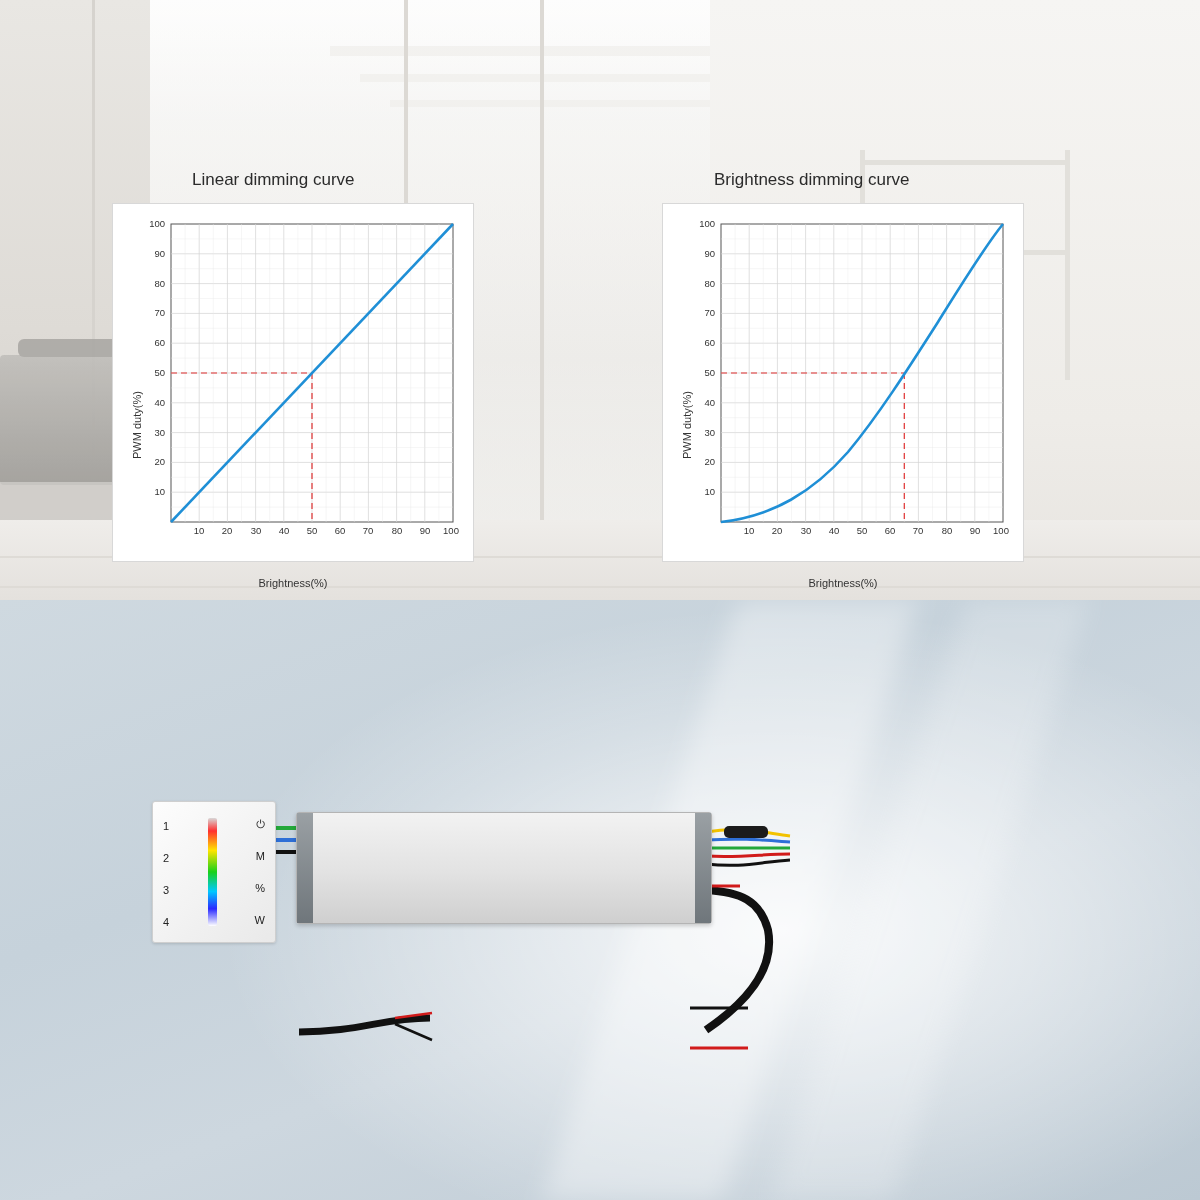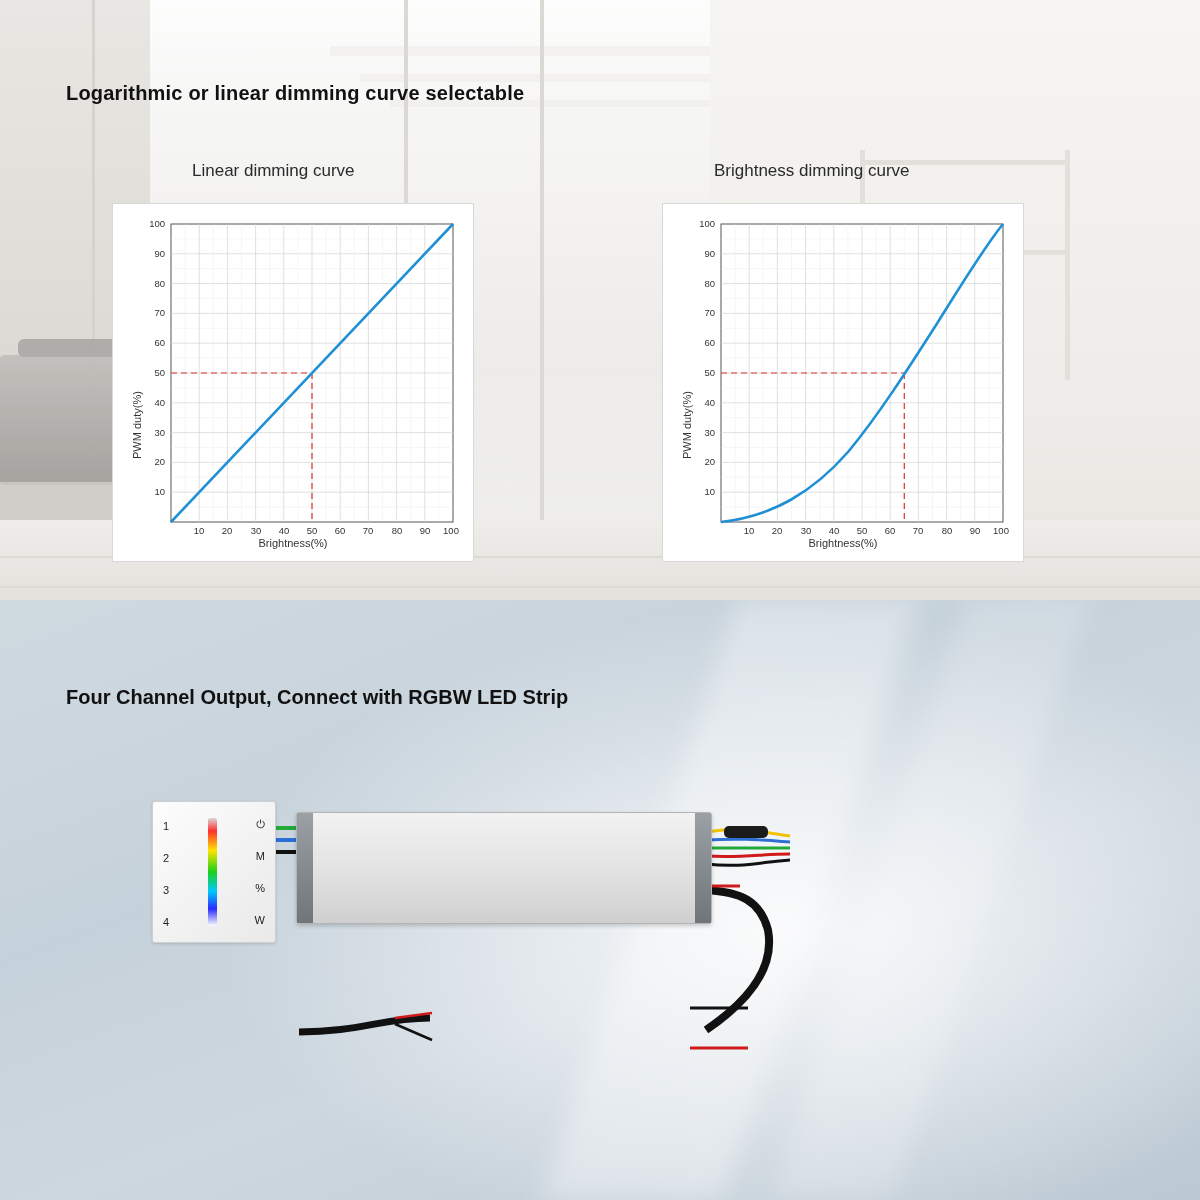--- a/index.html
+++ b/index.html
@@ -56,31 +56,31 @@
     position:absolute;left:0;top:520px;width:1200px;height:80px;
     background:linear-gradient(180deg,#efedea,#e4e1dd);
   }
   .floor-line{position:absolute;height:2px;background:#dedbd6;}
 
   .top-title{
     position:absolute;left:66px;top:82px;
     font-size:20px;font-weight:bold;color:#111;letter-spacing:.2px;
   }
   .curve-label{
-    position:absolute;font-size:17px;color:#2b2b2b;
+    position:absolute;font-size:17px;color:#2b2b2b;margin-top:9px;
   }
   .chart-card{
     position:absolute;background:#fff;border:1px solid #d8d8d8;
   }
   .axis-title-y{
     position:absolute;font-size:11px;color:#333;
     transform:rotate(-90deg);transform-origin:left top;white-space:nowrap;
   }
   .axis-title-x{
-    position:absolute;font-size:11px;color:#333;text-align:center;width:100%;
+    position:absolute;font-size:11px;color:#333;text-align:center;width:100%;margin-top:40px;
   }
   .tick-y{position:absolute;font-size:9.5px;color:#333;text-align:right;width:24px;}
   .tick-x{position:absolute;font-size:9.5px;color:#333;text-align:center;width:18px;}
   .gamma{
     position:absolute;font-size:15px;color:#222;
   }
   
   .panel-bottom{
     position:absolute;left:0;top:600px;width:1200px;height:600px;overflow:hidden;
     background:
@@ -137,21 +137,20 @@
   <div class="shelf" style="left:860px;top:160px;width:210px;height:5px;"></div>
   <div class="shelf" style="left:860px;top:250px;width:210px;height:5px;"></div>
   <div class="shelf" style="left:860px;top:150px;width:5px;height:230px;"></div>
   <div class="shelf" style="left:1065px;top:150px;width:5px;height:230px;"></div>
   <div class="machine"></div>
   <div class="machine-base"></div>
   <div class="floor"></div>
   <div class="floor-line" style="left:0;top:556px;width:1200px;"></div>
   <div class="floor-line" style="left:0;top:586px;width:1200px;"></div>
 
-  <div class="top-title">Logarithmic or linear dimming curve selectable</div>
 
   <div class="curve-label" style="left:192px;top:161px;">Linear dimming curve</div>
   <div class="curve-label" style="left:714px;top:161px;">Brightness dimming curve</div>
 
   <div class="chart-card" style="left:112px;top:203px;width:360px;height:357px;">
     <div class="axis-title-y" style="left:18px;top:255px;">PWM duty(%)</div>
     <div class="axis-title-x" style="left:0;top:333px;">Brightness(%)</div>
     <div class="gamma" style="left:148px;top:27px;">Gamma=1.0</div>
     <svg width="360" height="357" viewBox="0 0 360 357" style="position:absolute;left:0;top:0;">
 
@@ -300,21 +299,20 @@
     <div class="tick-x" style="left:275px;top:321px;">80</div>
     <div class="tick-x" style="left:303px;top:321px;">90</div>
     <div class="tick-x" style="left:329px;top:321px;">100</div>
   </div>
 </div>
 
 <div class="panel-bottom">
   <div class="light-beam" style="left:640px;top:0;width:180px;height:600px;"></div>
   <div class="light-beam" style="left:870px;top:0;width:120px;height:600px;opacity:.6;"></div>
 
-  <div class="bottom-title" style="position:absolute;left:66px;top:86px;">Four Channel Output,  Connect with RGBW LED Strip</div>
 
   <svg width="1200" height="600" viewBox="0 0 1200 600" style="position:absolute;left:0;top:0;">
 
     <path d="M274,228 L300,228" stroke="#23a83a" stroke-width="4" fill="none"></path>
     <path d="M274,240 L300,240" stroke="#2e6fd6" stroke-width="4" fill="none"></path>
     <path d="M274,252 L300,252" stroke="#111111" stroke-width="4" fill="none"></path>
 
     <path d="M706,232 C740,226 760,232 790,236" stroke="#f2c200" stroke-width="3" fill="none"></path>
     <path d="M706,240 C742,238 762,240 790,242" stroke="#2e6fd6" stroke-width="3" fill="none"></path>
     <path d="M706,248 C742,248 762,248 790,248" stroke="#23a83a" stroke-width="3" fill="none"></path>

